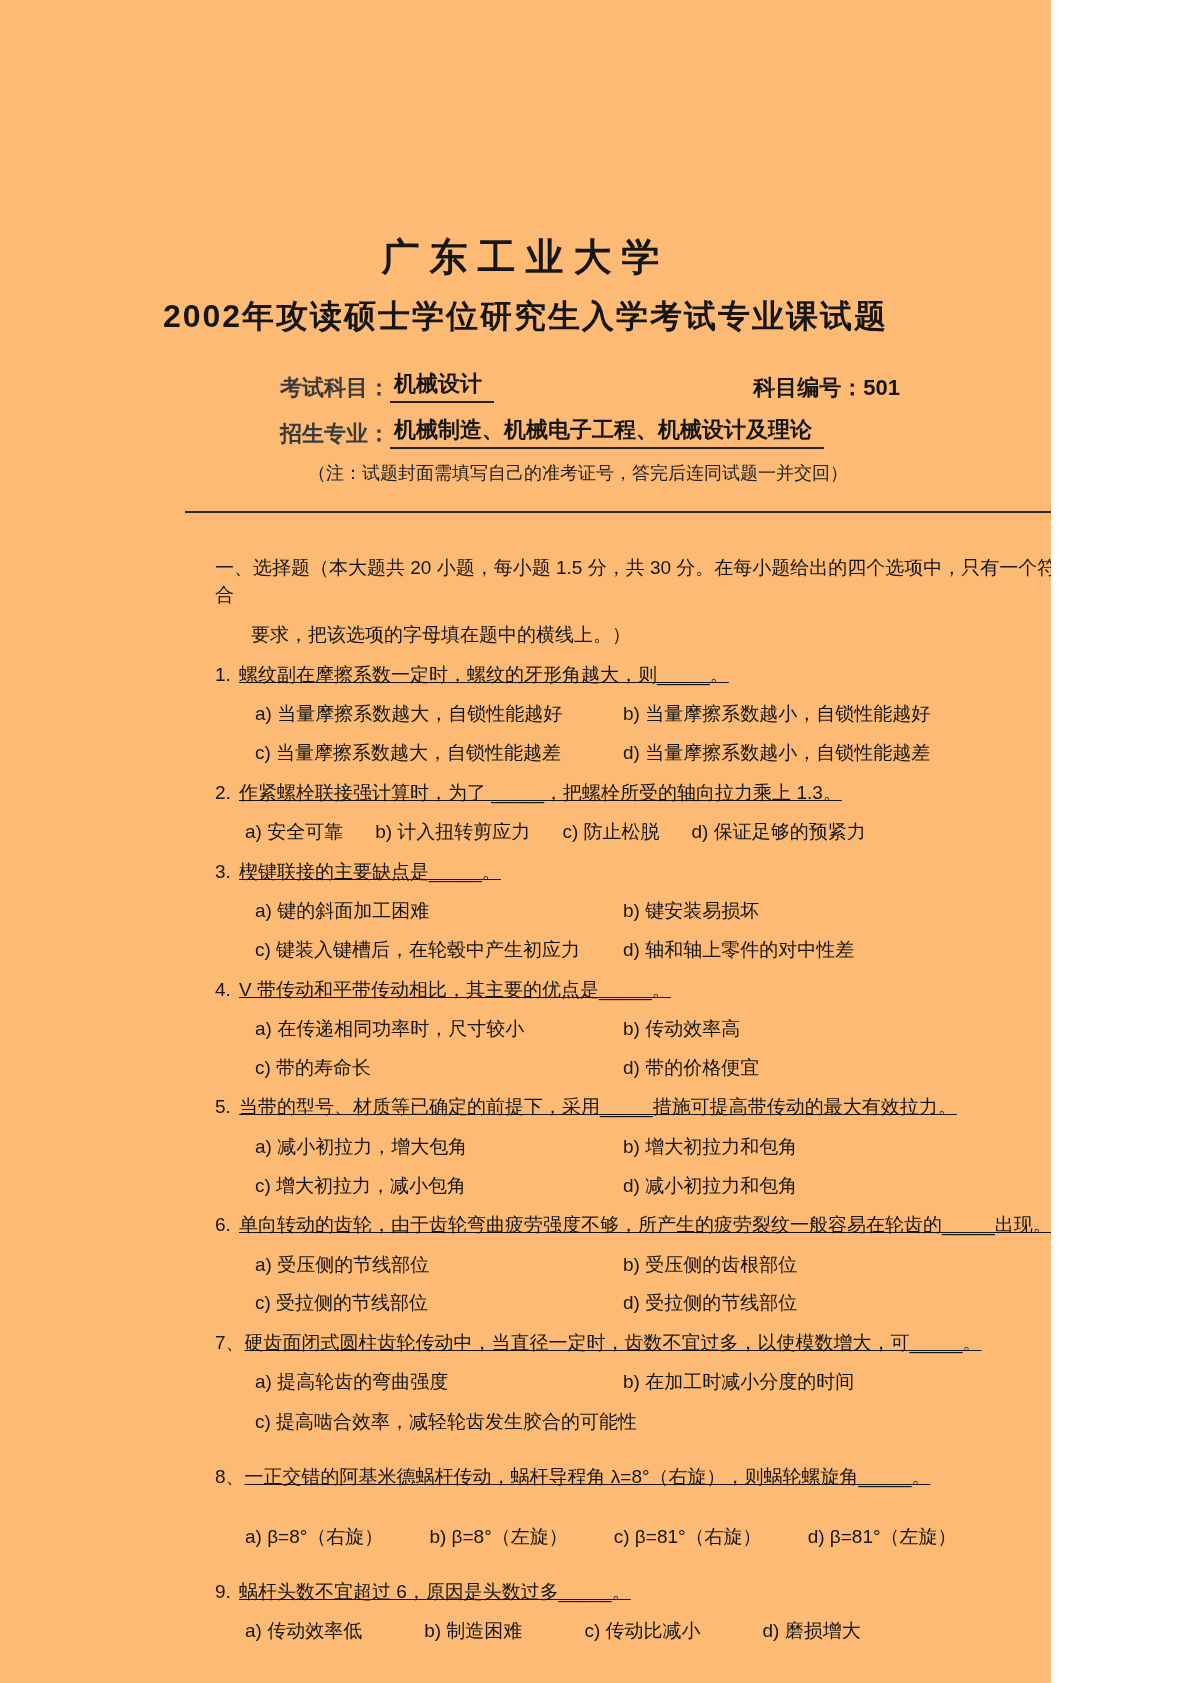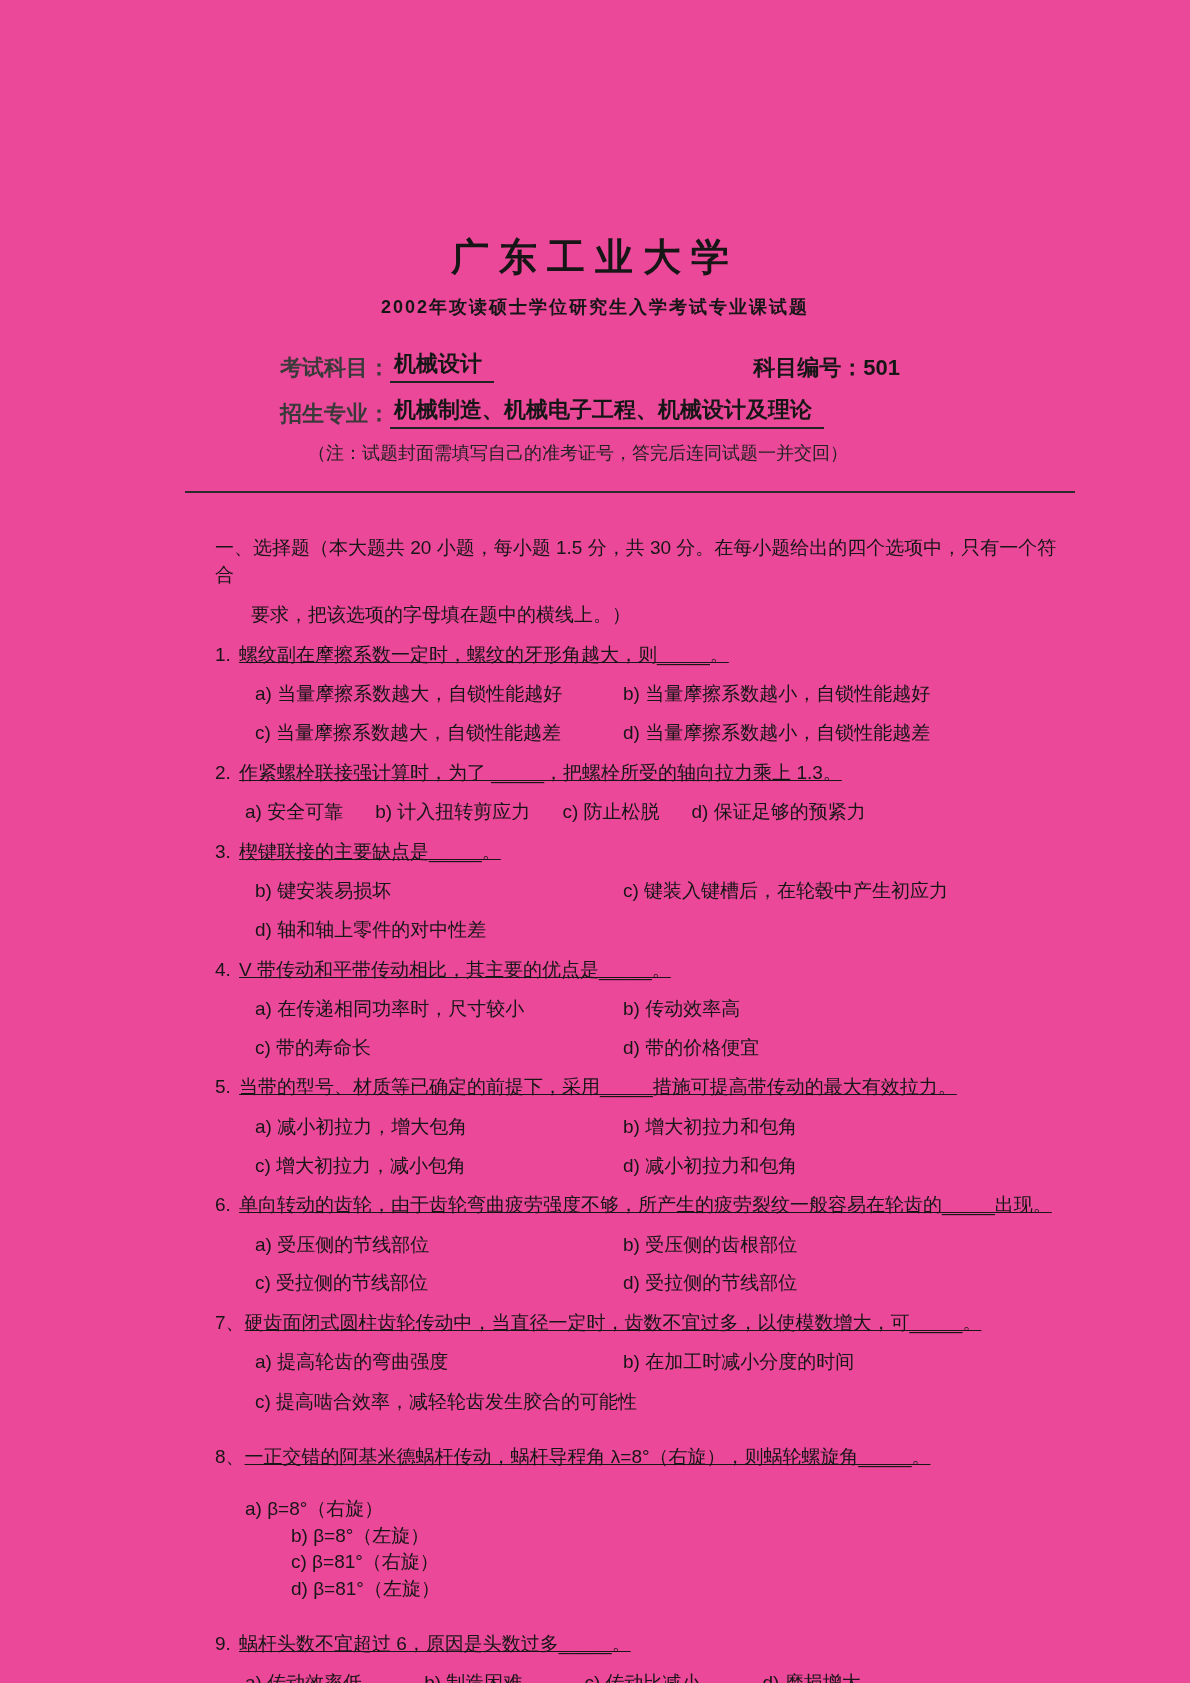--- a/index.html
+++ b/index.html
@@ -1,37 +1,37 @@
 <!DOCTYPE html>
 <html><head>
 <meta charset="utf-8">
 <style>
   html,body{margin:0;padding:0;background:#ffffff;}
   .page{
     position:relative;
-    width:1190px;
+    width:1051px;
     height:1683px;
-    background:#ec4899;
+    background:#fdba74;
     color:#161616;
     font-family:"Liberation Sans","DejaVu Sans",sans-serif;
     overflow:hidden;
     box-sizing:border-box;
   }
   .title{
     margin:0;
     padding-top:232px;
     text-align:center;
     font-size:38px;
     font-weight:bold;
     letter-spacing:10px;
   }
   .subtitle{
     margin:12px 0 0 0;
     text-align:center;
-    font-size:18px;
+    font-size:32px;
     font-weight:bold;
     letter-spacing:2px;
   }
   .meta{
     margin:30px 0 0 280px;
     width:620px;
     font-size:22px;
     font-weight:bold;
     white-space:nowrap;
   }
@@ -76,21 +76,21 @@
   }
   .opts-inline{
     display:flex;
     padding-left:30px;
     margin-top:13px;
     white-space:nowrap;
   }
   .opts-inline.gap-sm > span + span{margin-left:32px;}
   .opts-inline.gap-md > span + span{margin-left:46px;}
   .opts-inline.gap-lg > span + span{margin-left:62px;}
-  .opts-inline.pad-top{margin-top:26px;flex-direction:column;}
+  .opts-inline.pad-top{margin-top:34px;}
   .opt-full{padding-left:40px;margin-top:13px;}
 </style>
 </head>
 <body>
 
 <div class="page">
 
   <h1 class="title">广东工业大学</h1>
   <h2 class="subtitle">2002年攻读硕士学位研究生入学考试专业课试题</h2>
 
@@ -131,20 +131,21 @@
         <span>a) 安全可靠</span>
         <span>b) 计入扭转剪应力</span>
         <span>c) 防止松脱</span>
         <span>d) 保证足够的预紧力</span>
       </div>
     </div>
 
     <div class="question">
       <div class="q-stem"><span class="q-num">3.</span><span>楔键联接的主要缺点是_____。</span></div>
       <div class="opts-grid">
+        <span>a)  键的斜面加工困难</span>
         <span>b) 键安装易损坏</span>
         <span>c) 键装入键槽后，在轮毂中产生初应力</span>
         <span>d) 轴和轴上零件的对中性差</span>
       </div>
     </div>
 
     <div class="question">
       <div class="q-stem"><span class="q-num">4.</span><span>V 带传动和平带传动相比，其主要的优点是_____。</span></div>
       <div class="opts-grid">
         <span>a) 在传递相同功率时，尺寸较小</span>

